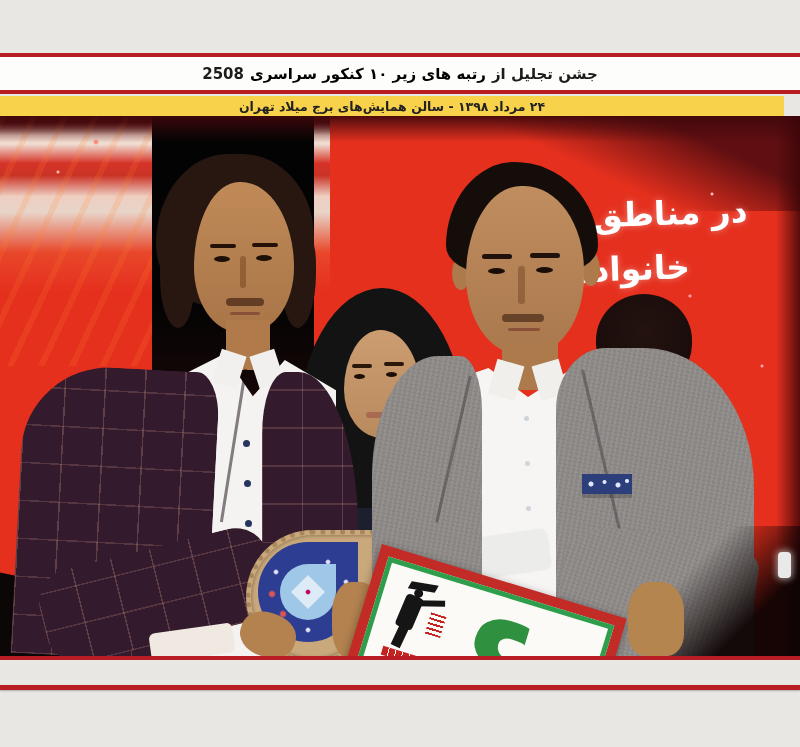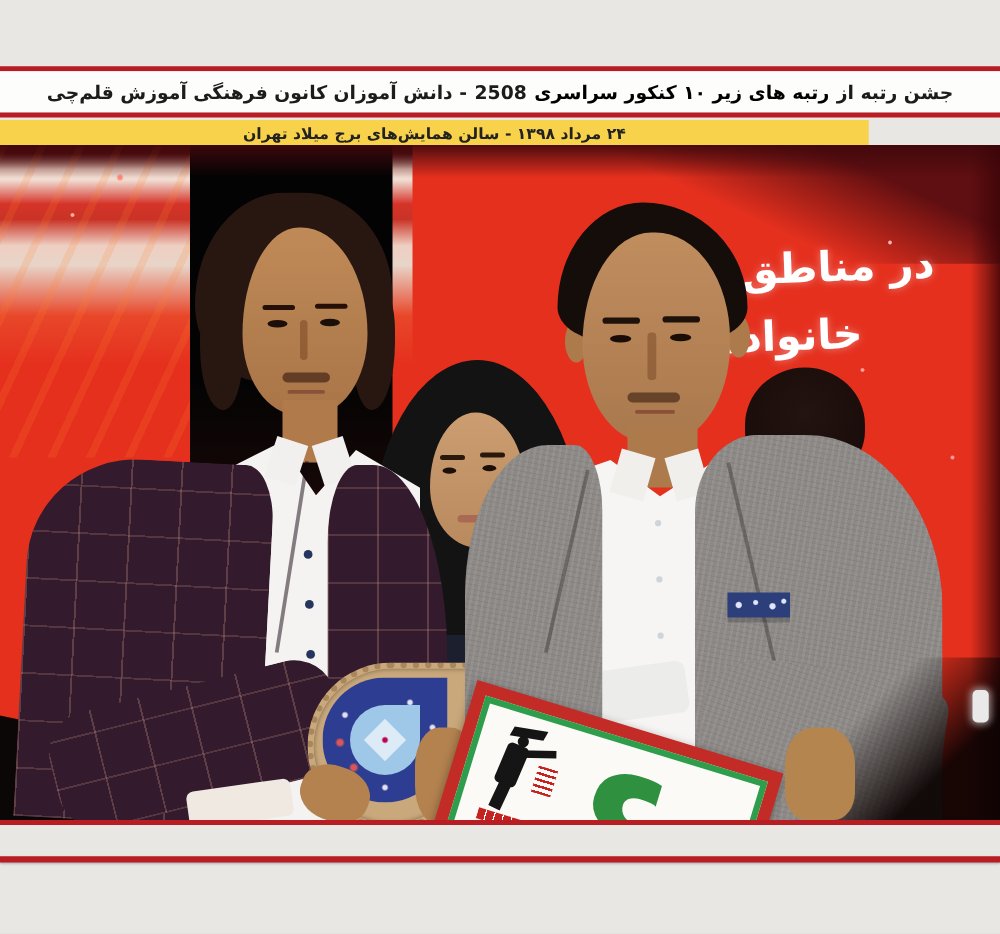--- a/index.html
+++ b/index.html
@@ -10,21 +10,21 @@
   .rule{position:absolute;left:0;width:800px;background:#b91d24;}
   .rule1{top:53px;height:4px;}
   .rule2{top:90px;height:4px;}
   .rule3{top:656px;height:4px;}
   .rule4{top:685px;height:5px;box-shadow:0 1px 2px rgba(0,0,0,.25);}
   .band-title{position:absolute;left:0;top:57px;width:800px;height:33px;background:#fdfdfb;
       display:flex;align-items:center;justify-content:center;direction:rtl;
       font-size:15px;font-weight:bold;color:#1c1c1c;white-space:nowrap;}
   .band-title .hl{color:#000000;}
   .band-title span{margin:0 3px;}
-  .band-sub{position:absolute;left:0;top:96px;width:695px;height:20px;background:#f8d24b;
+  .band-sub{position:absolute;left:0;top:96px;width:784px;height:20px;background:#f8d24b;
       display:flex;align-items:center;justify-content:center;direction:rtl;
       font-size:12.5px;font-weight:bold;color:#222;}
   .band-caption{position:absolute;left:0;top:660px;width:800px;height:25px;background:#fdfdfb;
       display:flex;align-items:center;justify-content:center;direction:rtl;
       font-size:12.5px;font-weight:bold;color:#111;white-space:nowrap;}
   
   .photo{position:absolute;left:0;top:116px;width:800px;height:540px;overflow:hidden;
          background:#e5301e;}
   .ph-stripes{left:0;top:0;width:330px;height:175px;
      background:linear-gradient(180deg,#4a0b10 0%,#5a1013 4%,#e8c9bd 11%,#f0ddd2 16%,
@@ -191,24 +191,23 @@
   .cl-bar{position:absolute;left:2px;top:74px;width:42px;height:9px;background:#c4231f;
      background-image:repeating-linear-gradient(90deg,transparent 0 6px,#fff 6px 7px);}
 </style>
 </head>
 <body>
 
 <div class="page">
 
   <div class="rule rule1"></div>
   <div class="band-title">
-    <span>جشن رتبه از</span>
+    <span>جشن تجلیل از</span>
     <span class="hl">رتبه های زیر ۱۰ کنکور سراسری</span>
     <span>2508</span>
-    <span>- دانش آموزان کانون فرهنگی آموزش قلم‌چی</span>
   </div>
   <div class="rule rule2"></div>
   <div class="band-sub">۲۴ مرداد ۱۳۹۸ - سالن همایش‌های برج میلاد تهران</div>
 
   <div class="photo">
     <div class="abs ph-stripes"></div>
     <div class="abs ph-streaks"></div>
     <div class="abs black-panel"></div>
     <div class="abs ph-topdark-right"></div>
     <div class="abs ph-dots"></div>

